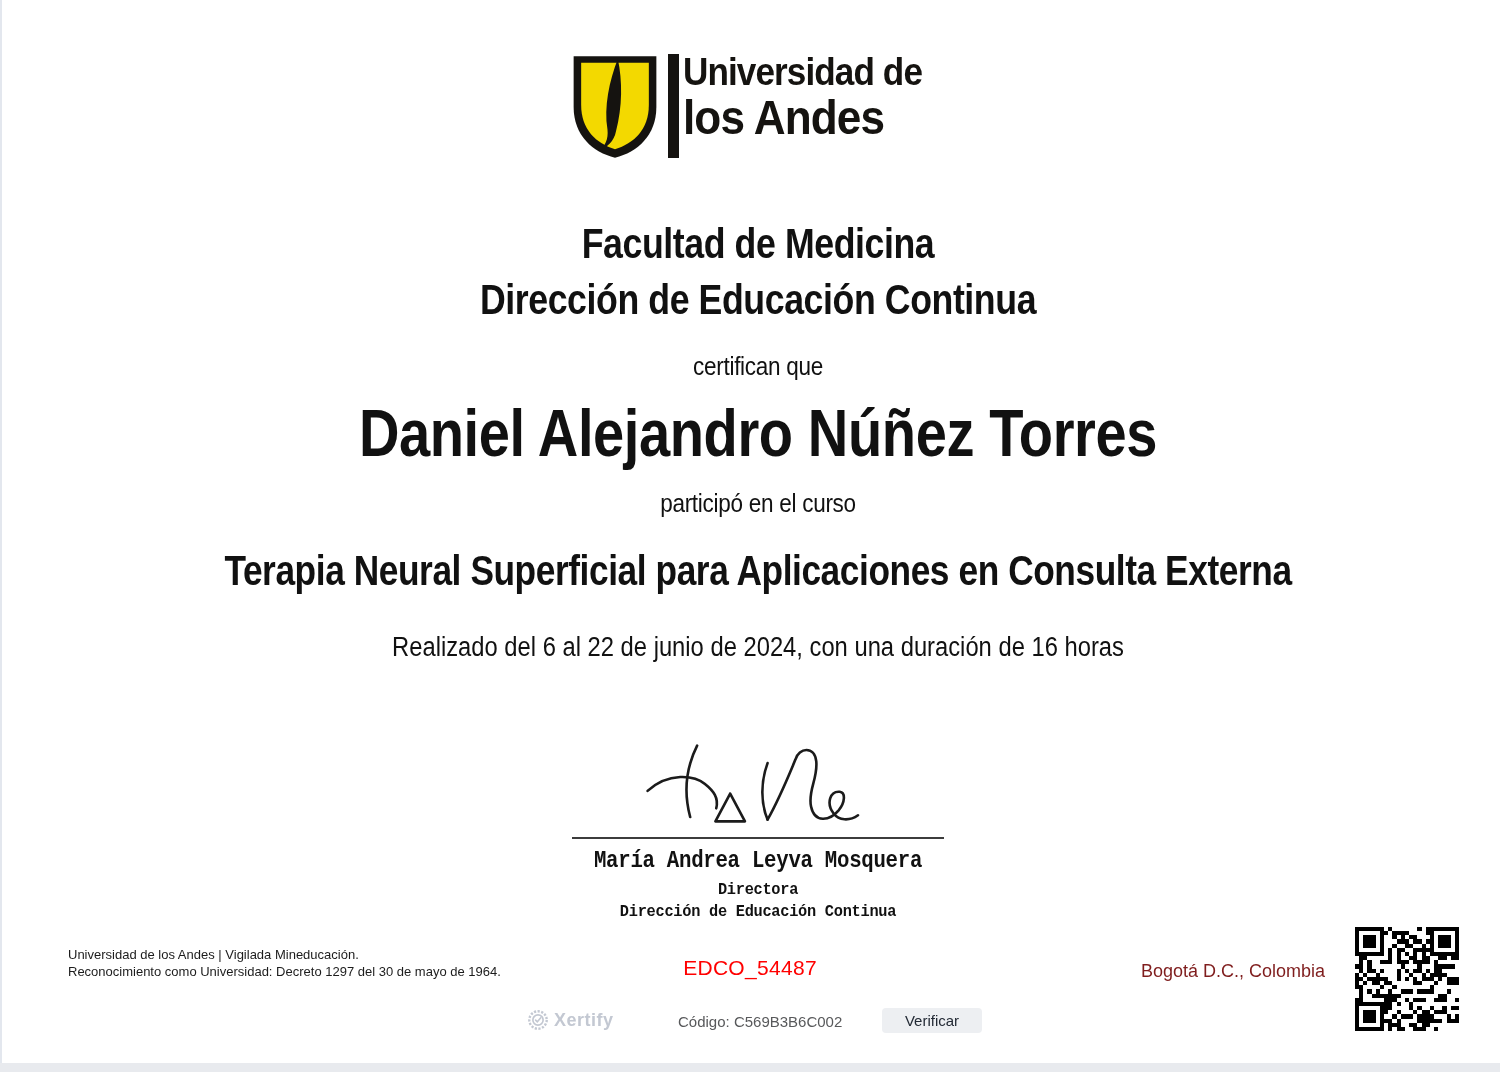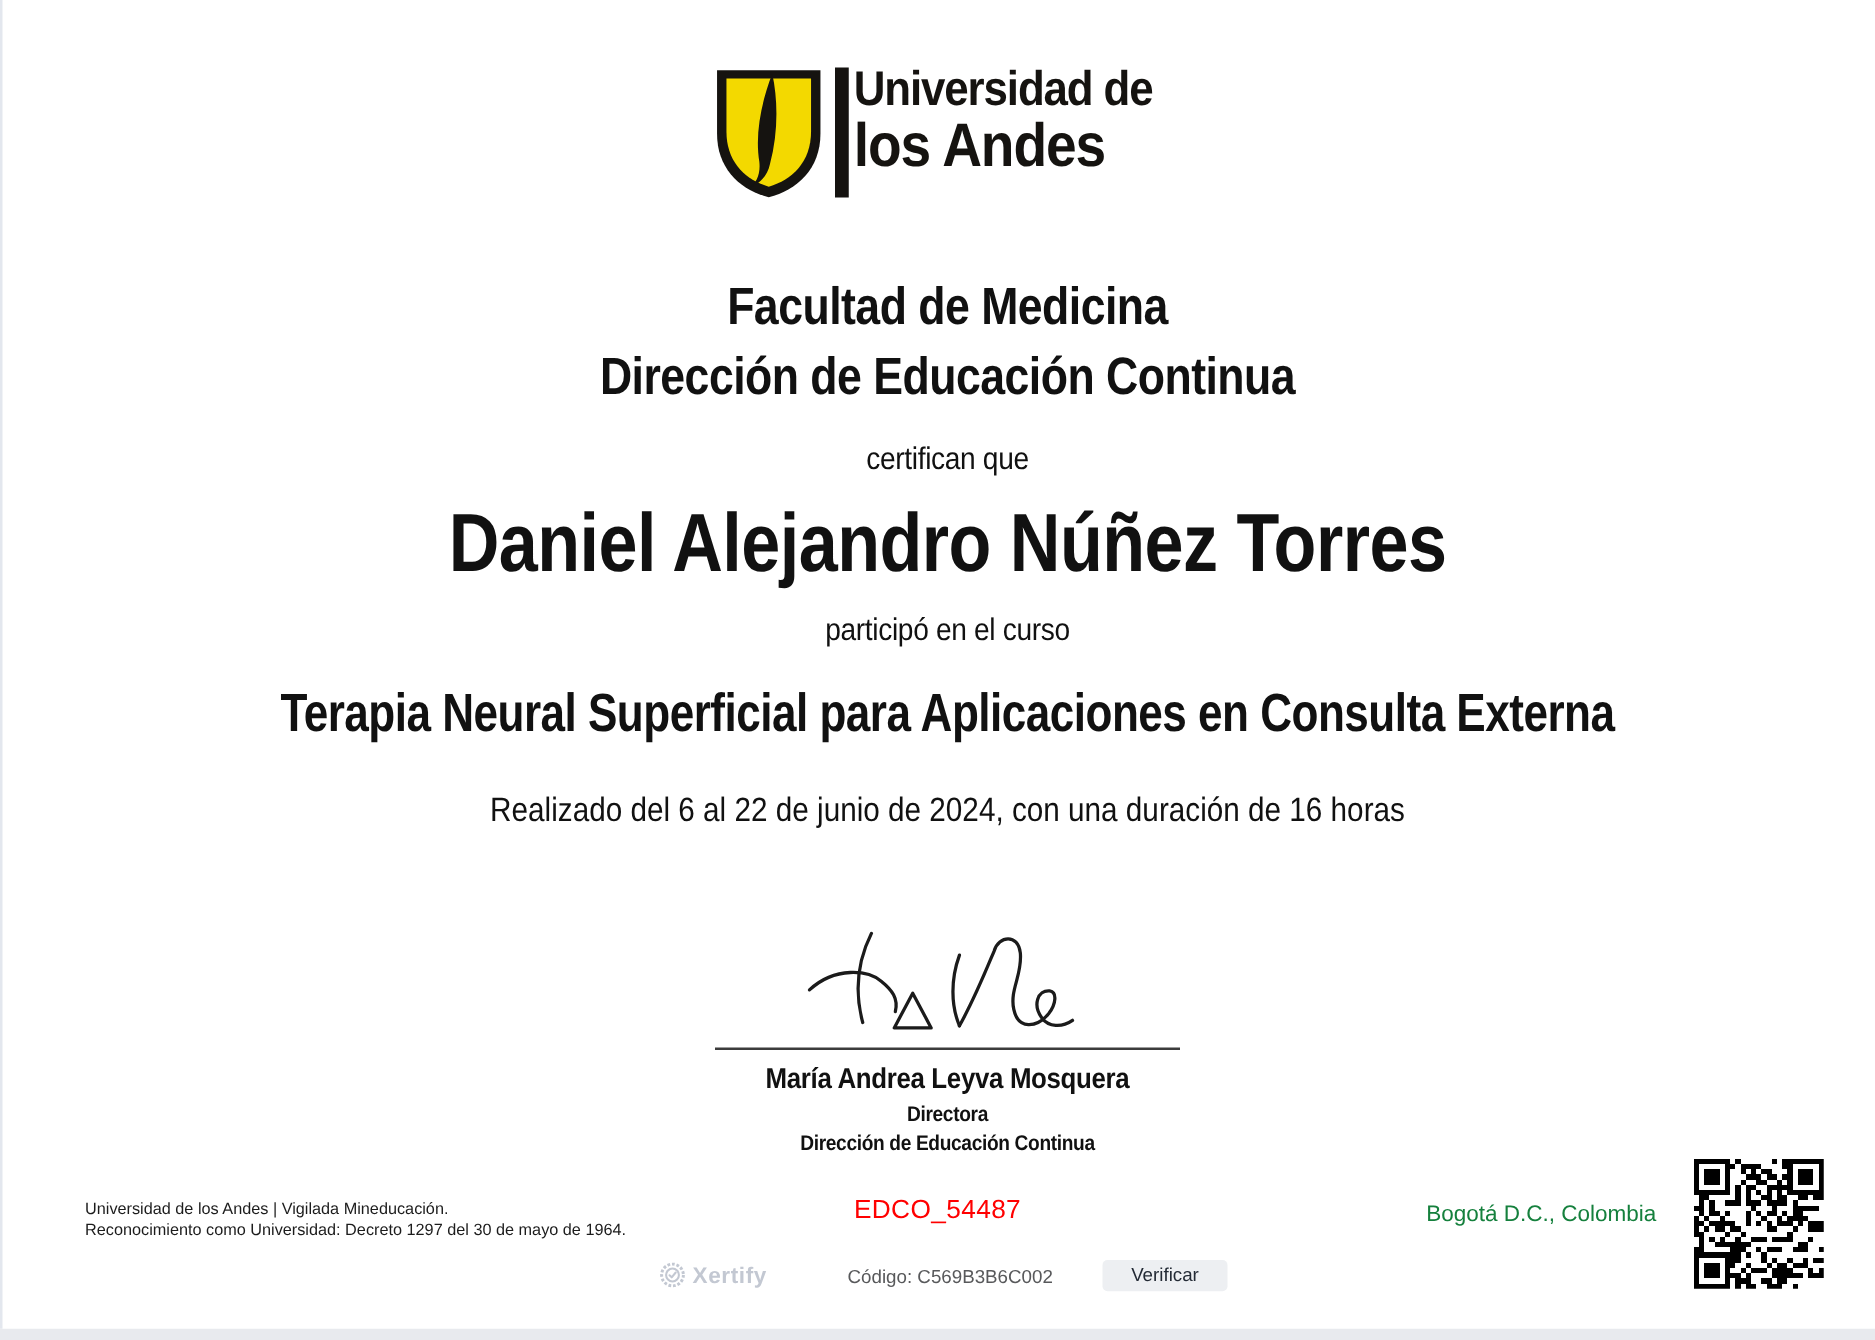--- a/index.html
+++ b/index.html
@@ -41,38 +41,38 @@
   .dept     { margin:8px 0 0 0;  font-size:42px; font-weight:700; line-height:1.15; }
   .certify  { margin:27px 0 0 0; font-size:25px; font-weight:400; }
   .name     { margin:16px 0 0 0; font-size:66px; font-weight:700; line-height:1.1; }
   .part     { margin:20px 0 0 0; font-size:25px; font-weight:400; }
   .course   { margin:28px 0 0 0; font-size:43px; font-weight:700; line-height:1.15;
               transform:scaleX(.82); transform-origin:50% 50%; letter-spacing:-0.5px; }
   .dateline { margin:36px 0 0 0; font-size:27px; font-weight:400;
               transform:scaleX(.88); transform-origin:50% 50%; }
 
   
-  .sig-block { margin-top:74px; }
+  .sig-block { margin-top:74px;font-family:Liberation Mono, monospace; }
   .sig-svg { display:block; margin:0 auto; width:300px; height:100px; }
   .sig-line { width:372px; margin:0 auto; border-top:2px solid #3c3c3c; }
   .sig-name { margin-top:9px;  font-size:23px; font-weight:700; }
   .sig-role { margin-top:6px;  font-size:17px; font-weight:700; }
   .sig-dept { margin-top:3px;  font-size:17px; font-weight:700; }
 
   
   .legal {
     position:absolute; left:68px; top:946px;
-    font-size:13px; line-height:17px; text-align:left; color:#1c1c1c;margin-top:12px;
+    font-size:13px; line-height:17px; text-align:left; color:#1c1c1c;
   }
   .cert-id {
     position:absolute; left:0; right:0; top:956px; text-align:center;
     font-size:21px; color:#ff0000; letter-spacing:0.3px;
   }
   .location {
-    position:absolute; left:1141px; top:961px; font-size:18px; color:#15803d;
+    position:absolute; left:1141px; top:961px; font-size:18px; color:#7f1d1d;
   }
   .qr {
     position:absolute; left:1355px; top:927px; width:104px; height:104px;
   }
   .xertify {
     position:absolute; left:527px; top:1009px;
     display:flex; align-items:center; gap:5px;justify-content:flex-end;
   }
   .xertify-label { font-size:18px; font-weight:700; color:#c3c8d2; letter-spacing:.5px; }
   .codigo {

